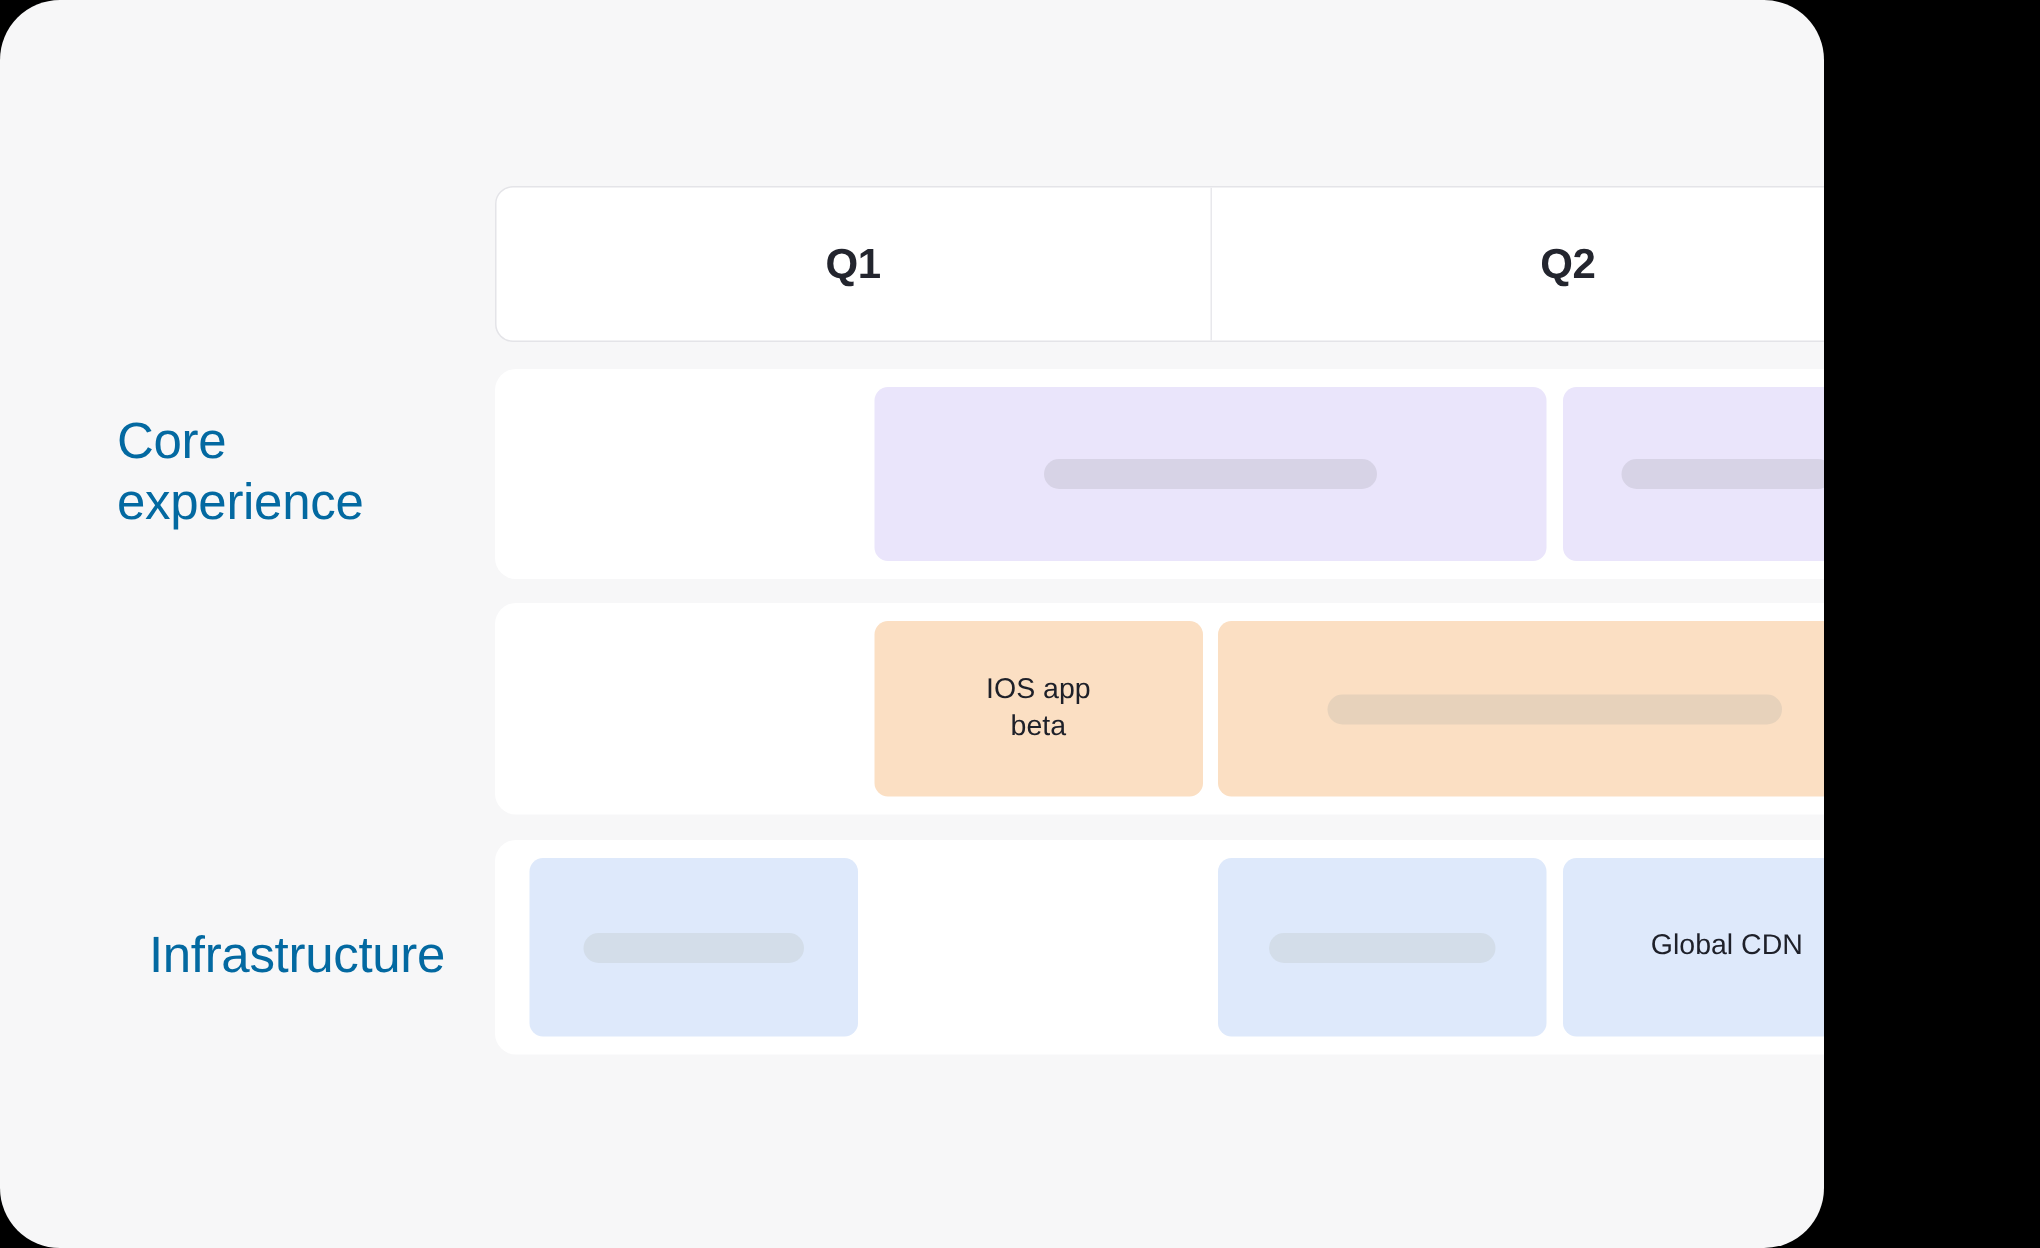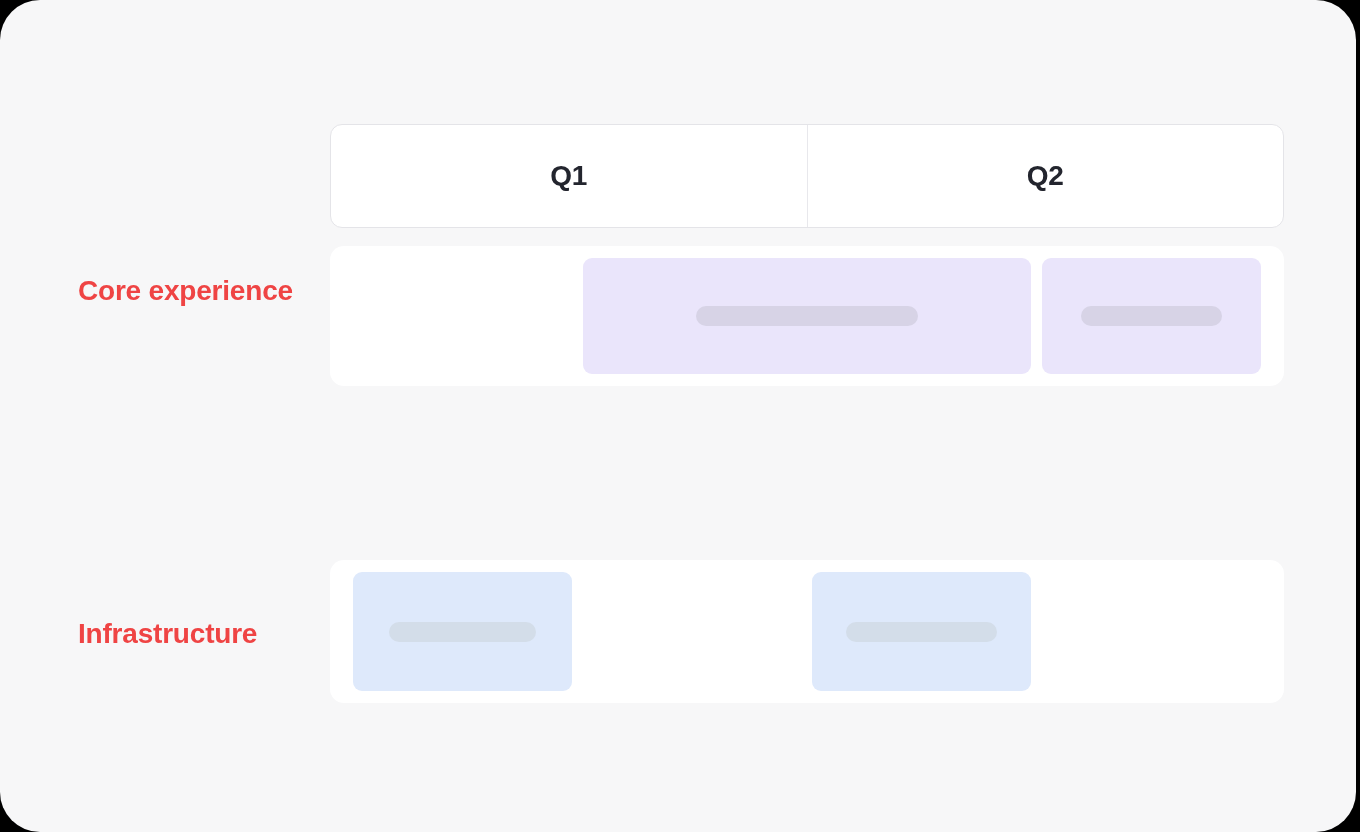--- a/index.html
+++ b/index.html
@@ -8,21 +8,21 @@
   html, body {
     width: 1360px;
     height: 832px;
     background: #000000;
     font-family: "Liberation Sans", sans-serif;
     overflow: hidden;
   }
 
   #canvas {
     position: relative;
-    width: 1356px;
+    width: 1216px;
     height: 832px;
     background: #F7F7F8;
     border-radius: 40px;
     overflow: hidden;
   }
 
   
   #header-row {
     position: absolute;
     left: 330px;
@@ -58,29 +58,29 @@
   }
   #lane-0 { top: 246px;  height: 140px; }
   #lane-1 { top: 402px;  height: 141px; }
   #lane-2 { top: 560px;  height: 143px; }
 
   
   .lane-label {
     position: absolute;
     left: 78px;
     width: 240px;
-    font-size: 28px;
-    font-weight: bold;
-    color: #ef4444;
+    font-size: 34px;
+    font-weight: normal;
+    color: #0369a1;
     line-height: 1.22;
     letter-spacing: -0.2px;
   }
   #label-0 { top: 274px; }
   #label-1 { top: 460px; }
-  #label-2 { top: 617px; }
+  #label-2 { top: 617px; text-align: center; }
 
   
   .track {
     position: absolute;
     left: 18px;
     right: 18px;
     top: 12px;
     bottom: 12px;
   }
   .card {
@@ -121,24 +121,38 @@
   <div class="lane" id="lane-0">
     <div class="track">
         <div class="card" style="background: rgb(234, 229, 251); left: 25.575%; width: 48.85%;">
           <div class="skeleton" style="background: rgb(215, 211, 230); width: 53%;"></div>
         </div>
         <div class="card" style="background: rgb(234, 229, 251); left: 75.575%; width: 23.85%;">
           <div class="skeleton" style="background: rgb(215, 211, 230); width: 74%;"></div>
         </div>
       </div>
   </div>
+  <div class="lane" id="lane-1">
+    <div class="track">
+        <div class="card" style="background: rgb(251, 223, 195); left: 25.575%; width: 23.85%;">
+          <div class="card-text">IOS app
+beta</div>
+        </div>
+        <div class="card" style="background: rgb(251, 223, 195); left: 50.575%; width: 48.85%;">
+          <div class="skeleton" style="background: rgb(231, 210, 187); width: 72%;"></div>
+        </div>
+      </div>
+  </div>
   <div class="lane" id="lane-2">
     <div class="track">
         <div class="card" style="background: rgb(222, 233, 251); left: 0.575%; width: 23.85%;">
           <div class="skeleton" style="background: rgb(211, 221, 233); width: 77%;"></div>
         </div>
         <div class="card" style="background: rgb(222, 233, 251); left: 50.575%; width: 23.85%;">
           <div class="skeleton" style="background: rgb(211, 221, 233); width: 79%;"></div>
         </div>
+        <div class="card" style="background: rgb(222, 233, 251); left: 75.575%; width: 23.85%;">
+          <div class="card-text">Global CDN</div>
+        </div>
       </div>
   </div>
 
 </div>
 
 </body></html>

